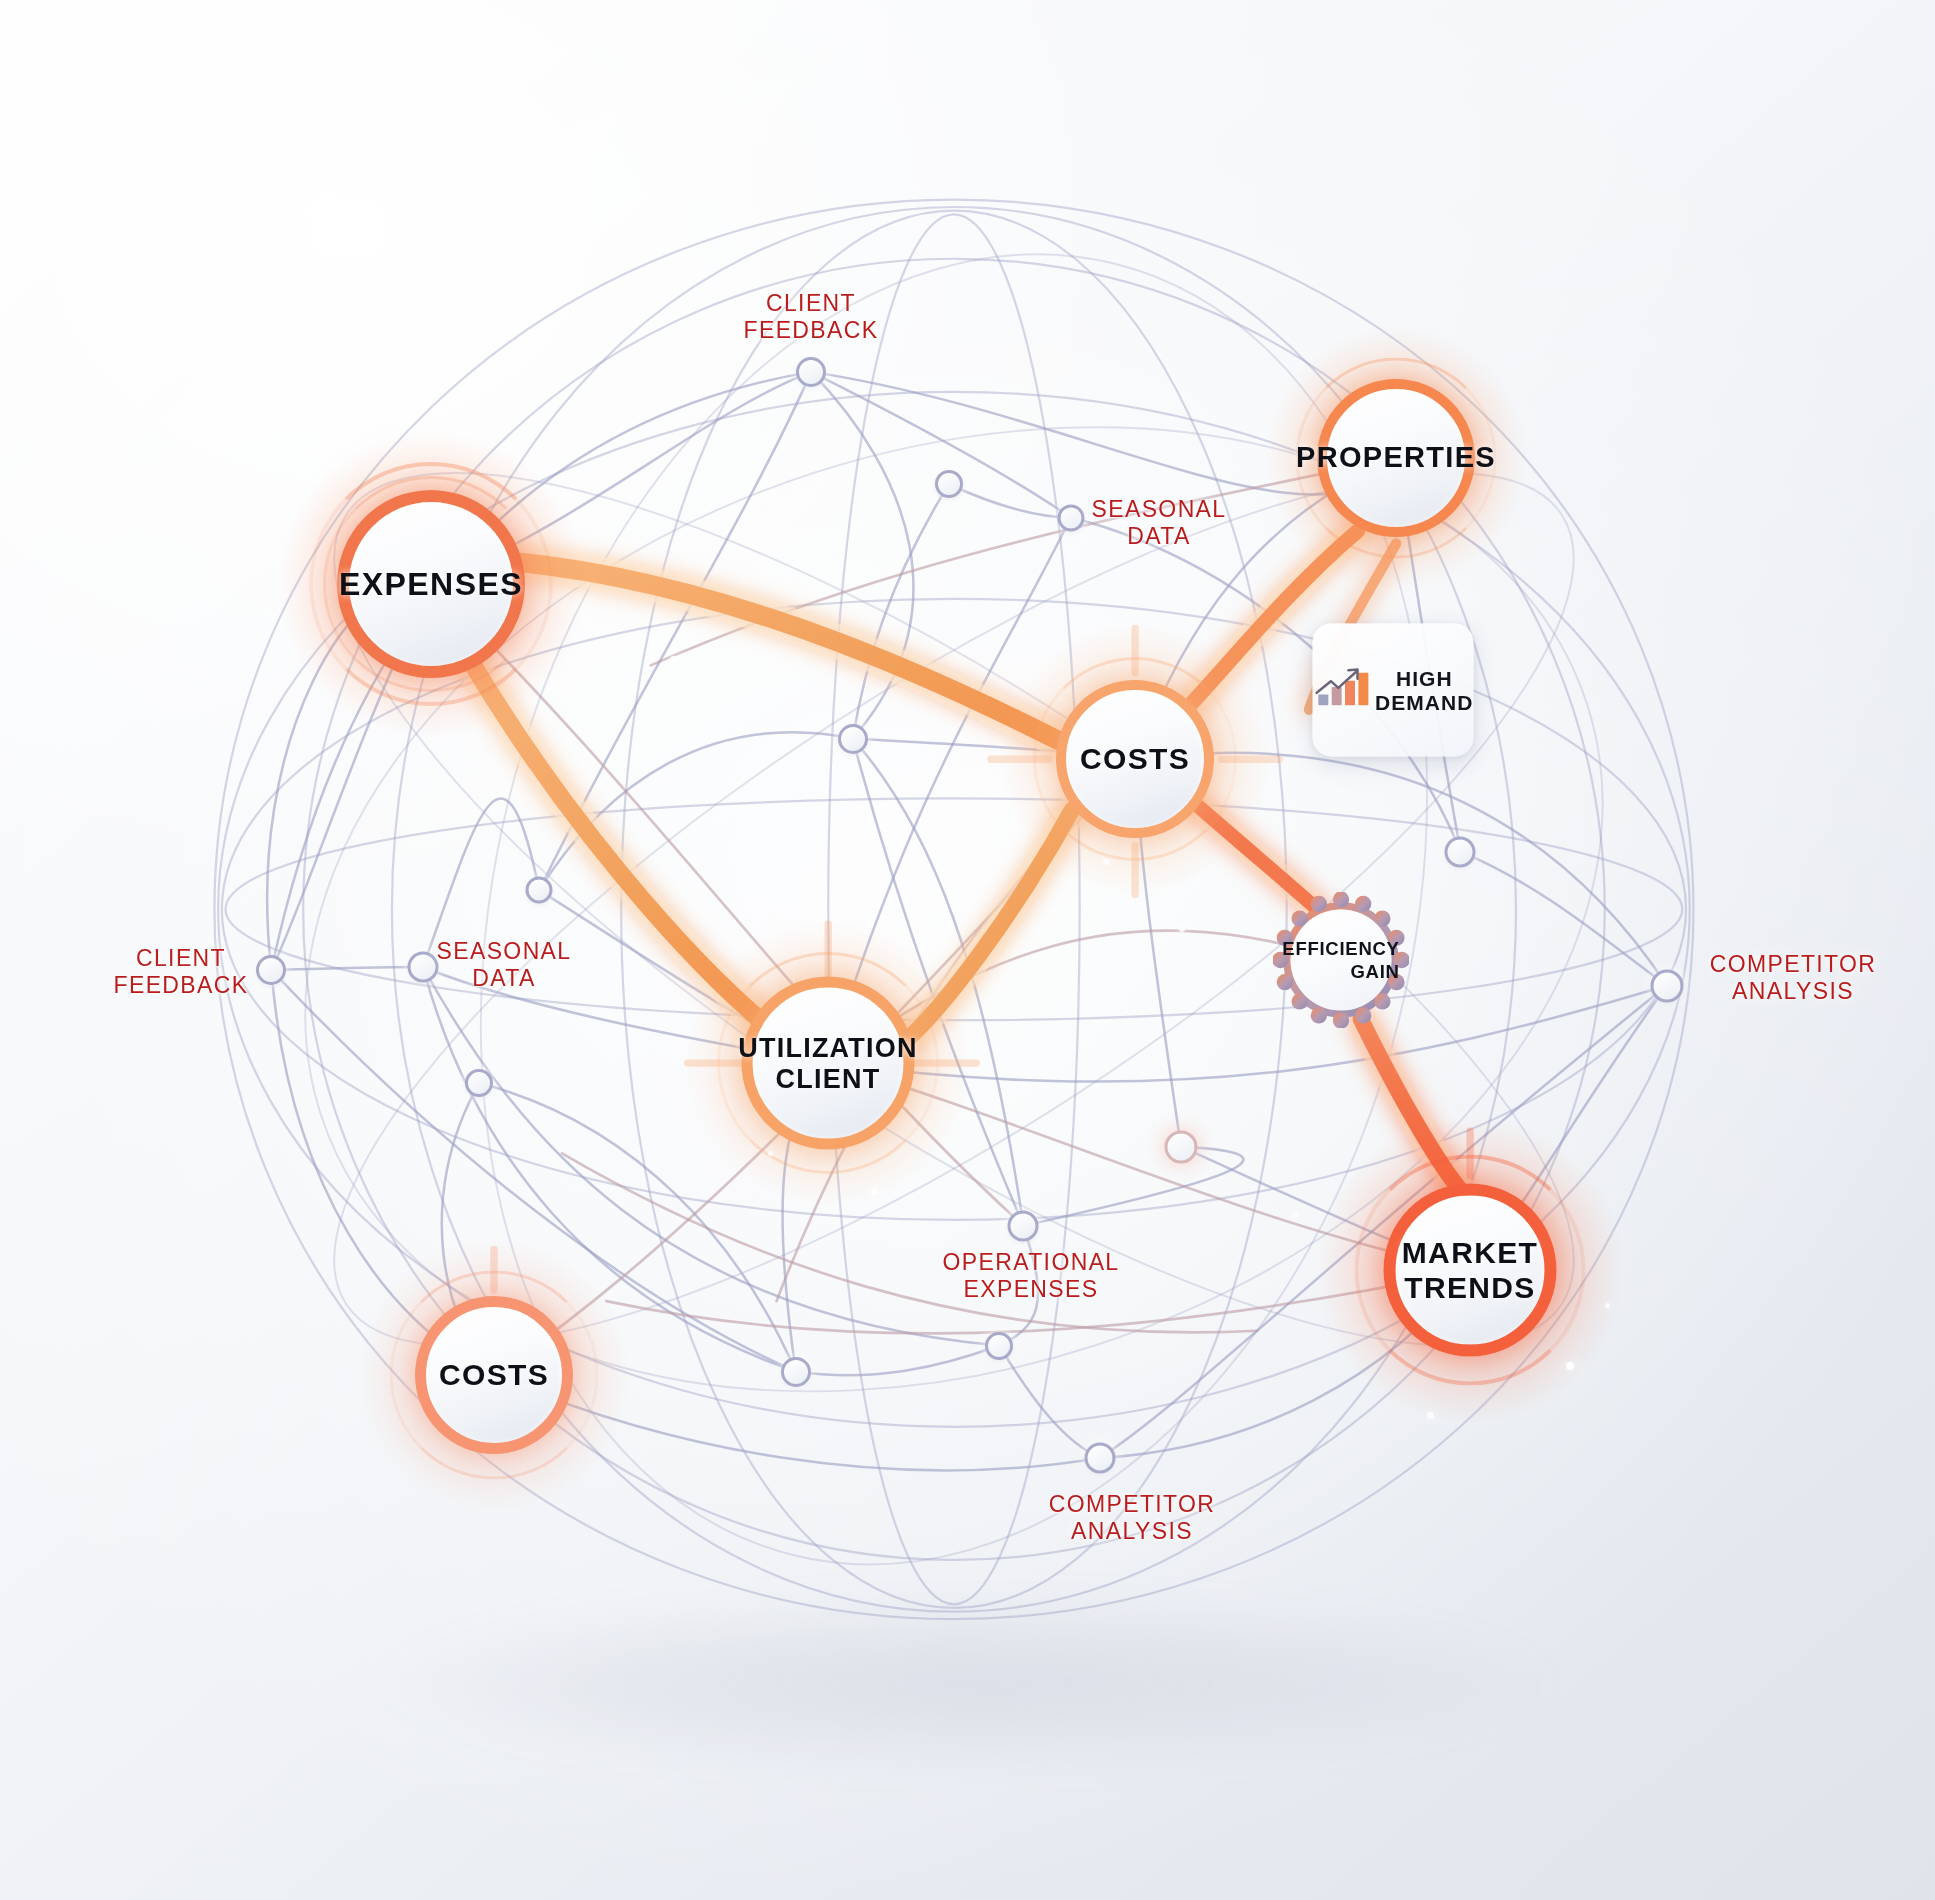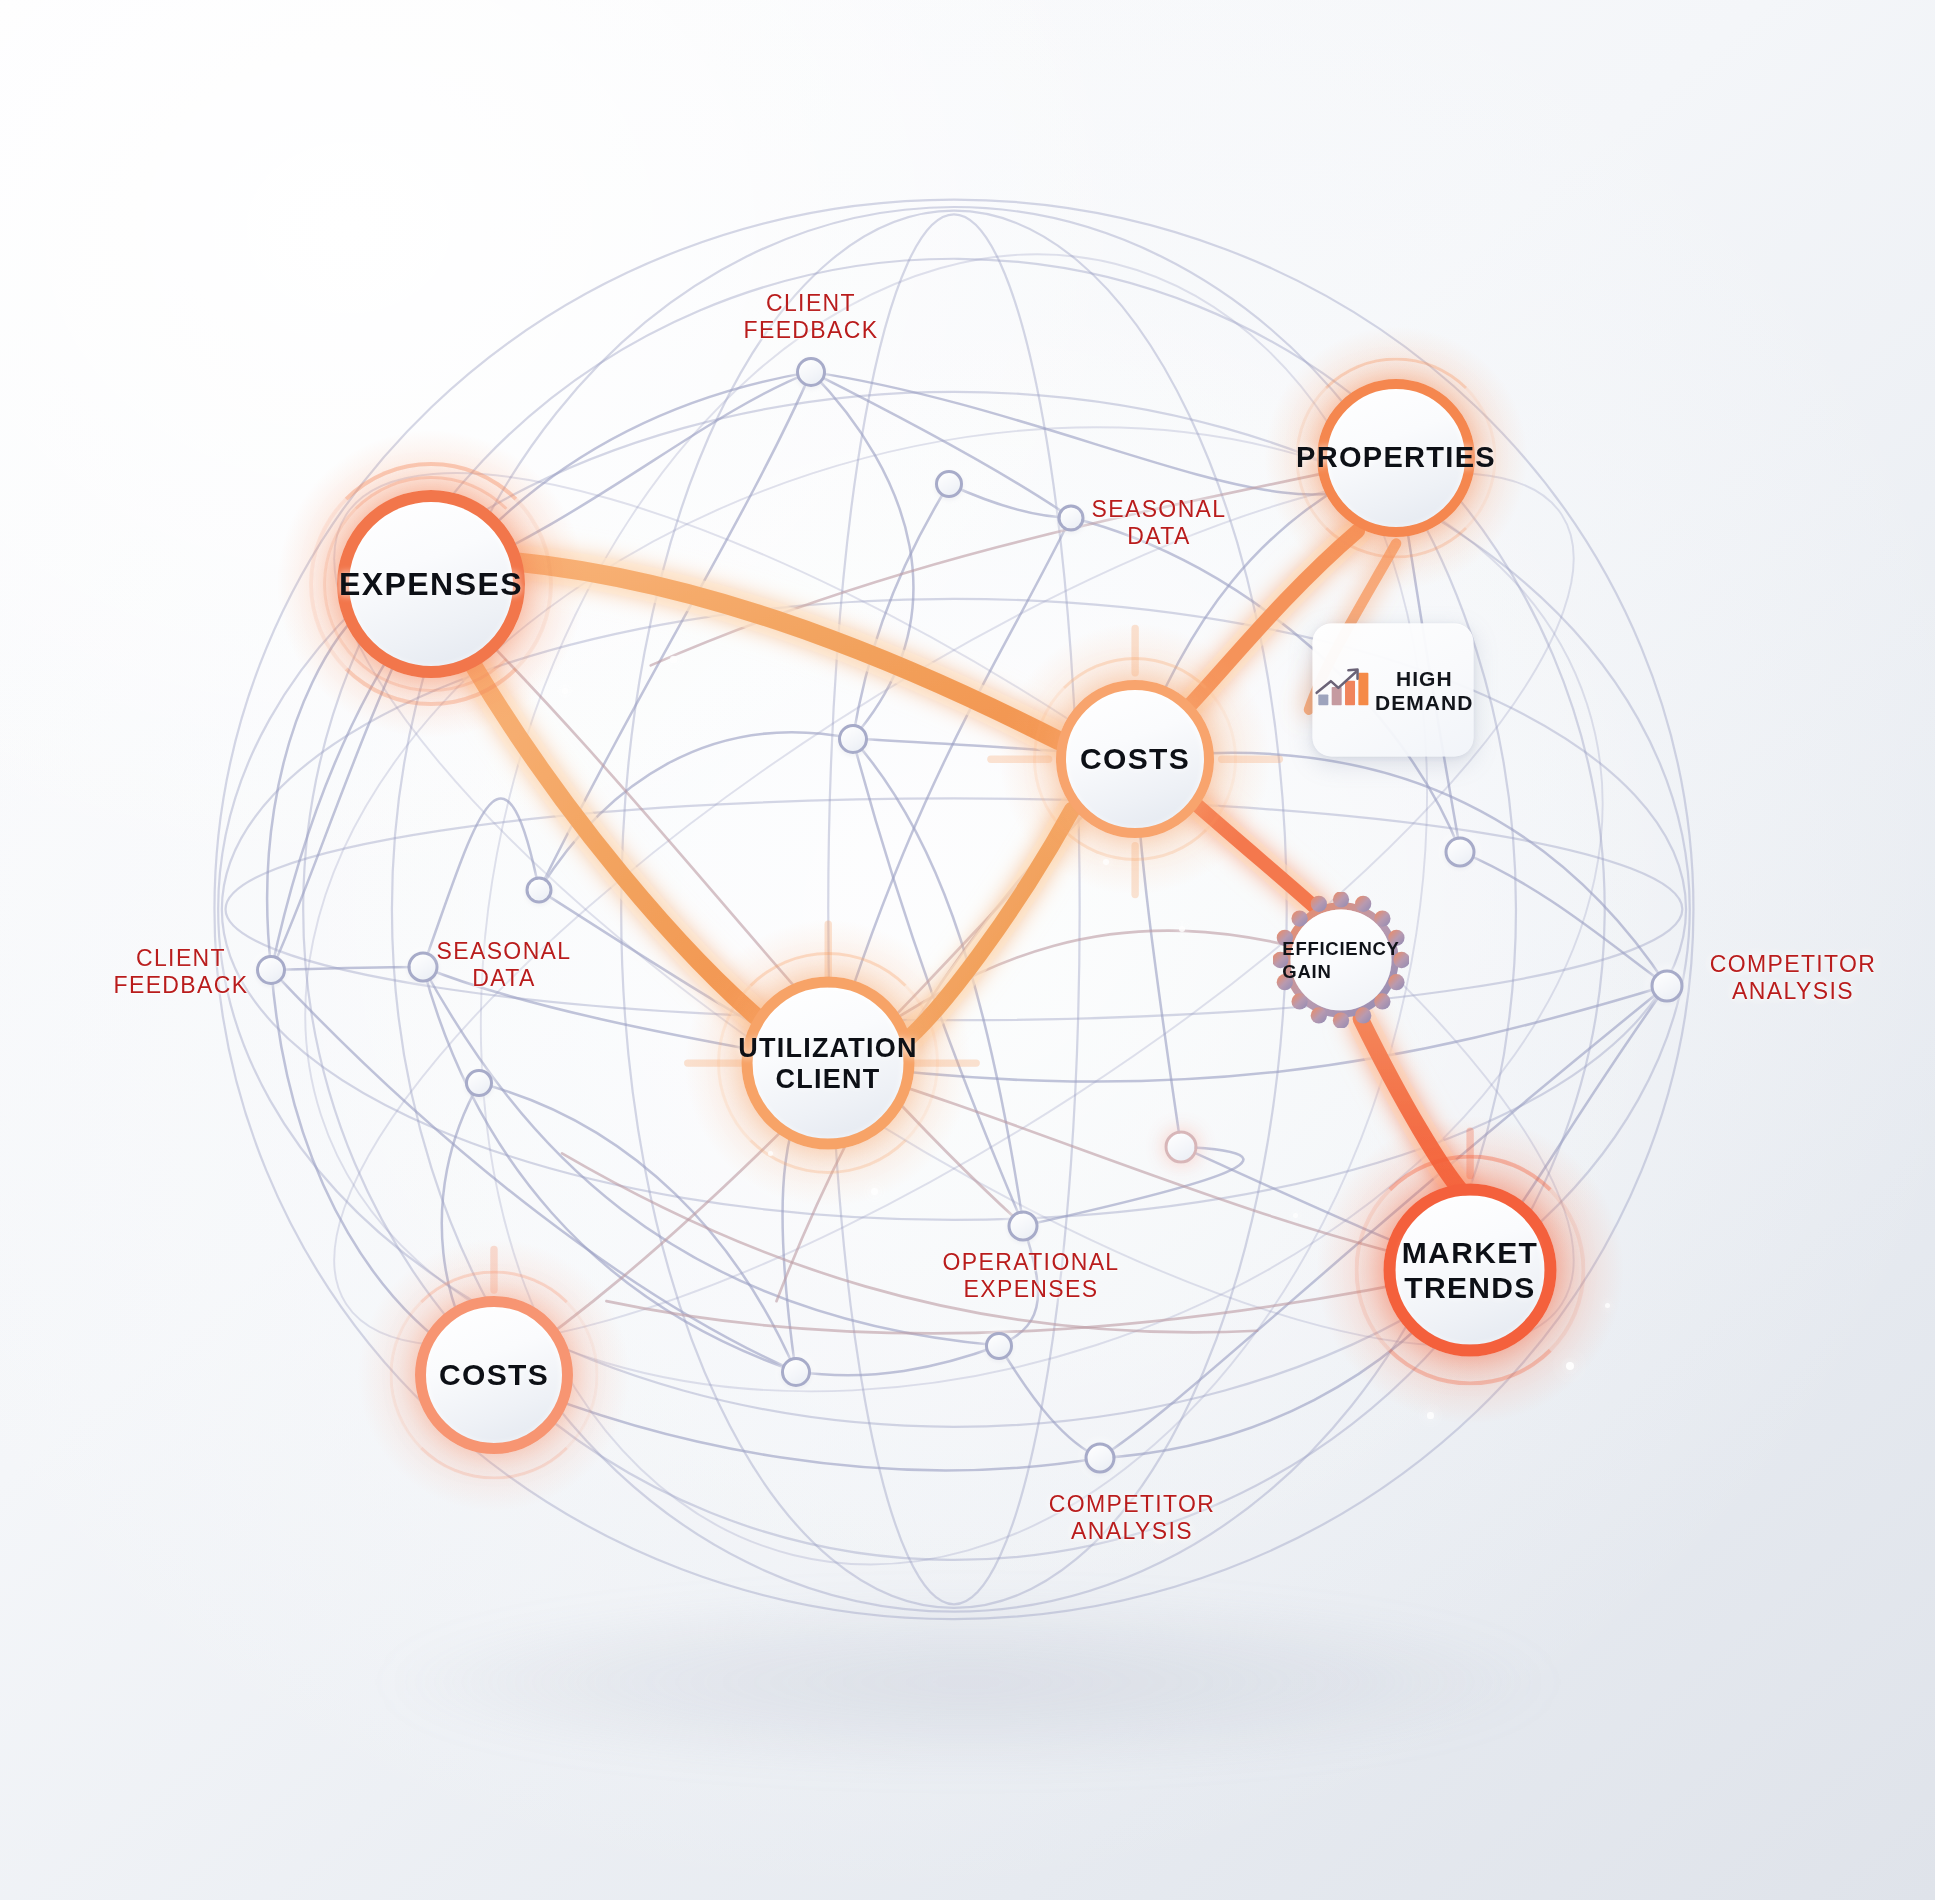--- a/index.html
+++ b/index.html
@@ -66,21 +66,21 @@
   .gear { position:absolute; transform:translate(-50%,-50%); }
   .gear .inner {
     position:absolute; left:50%; top:50%; transform:translate(-50%,-50%);
     border-radius:50%;
     background:linear-gradient(155deg,#ffffff 0%,#fafbfd 50%,#eef1f6 100%);
     display:flex; align-items:center; justify-content:center;
     box-shadow:inset 0 0.7px 2.2px rgba(255,255,255,.9);
   }
   .gear .gtext {
     color:#0f1218; font-weight:700; letter-spacing:.04em; line-height:1.22;
-    text-align:left; white-space:pre-line;
+    text-align:right; white-space:pre-line;
   }
 
   .spark { position:absolute; border-radius:50%; background:#fff; pointer-events:none; }
   .floorshadow {
     position:absolute; left:50%; transform:translateX(-50%); border-radius:50%;
     background:radial-gradient(ellipse at center, rgba(150,158,180,.20) 0%, rgba(150,158,180,.10) 45%, rgba(150,158,180,0) 72%);
     filter:blur(19px);
   }
 </style>
 </head>

